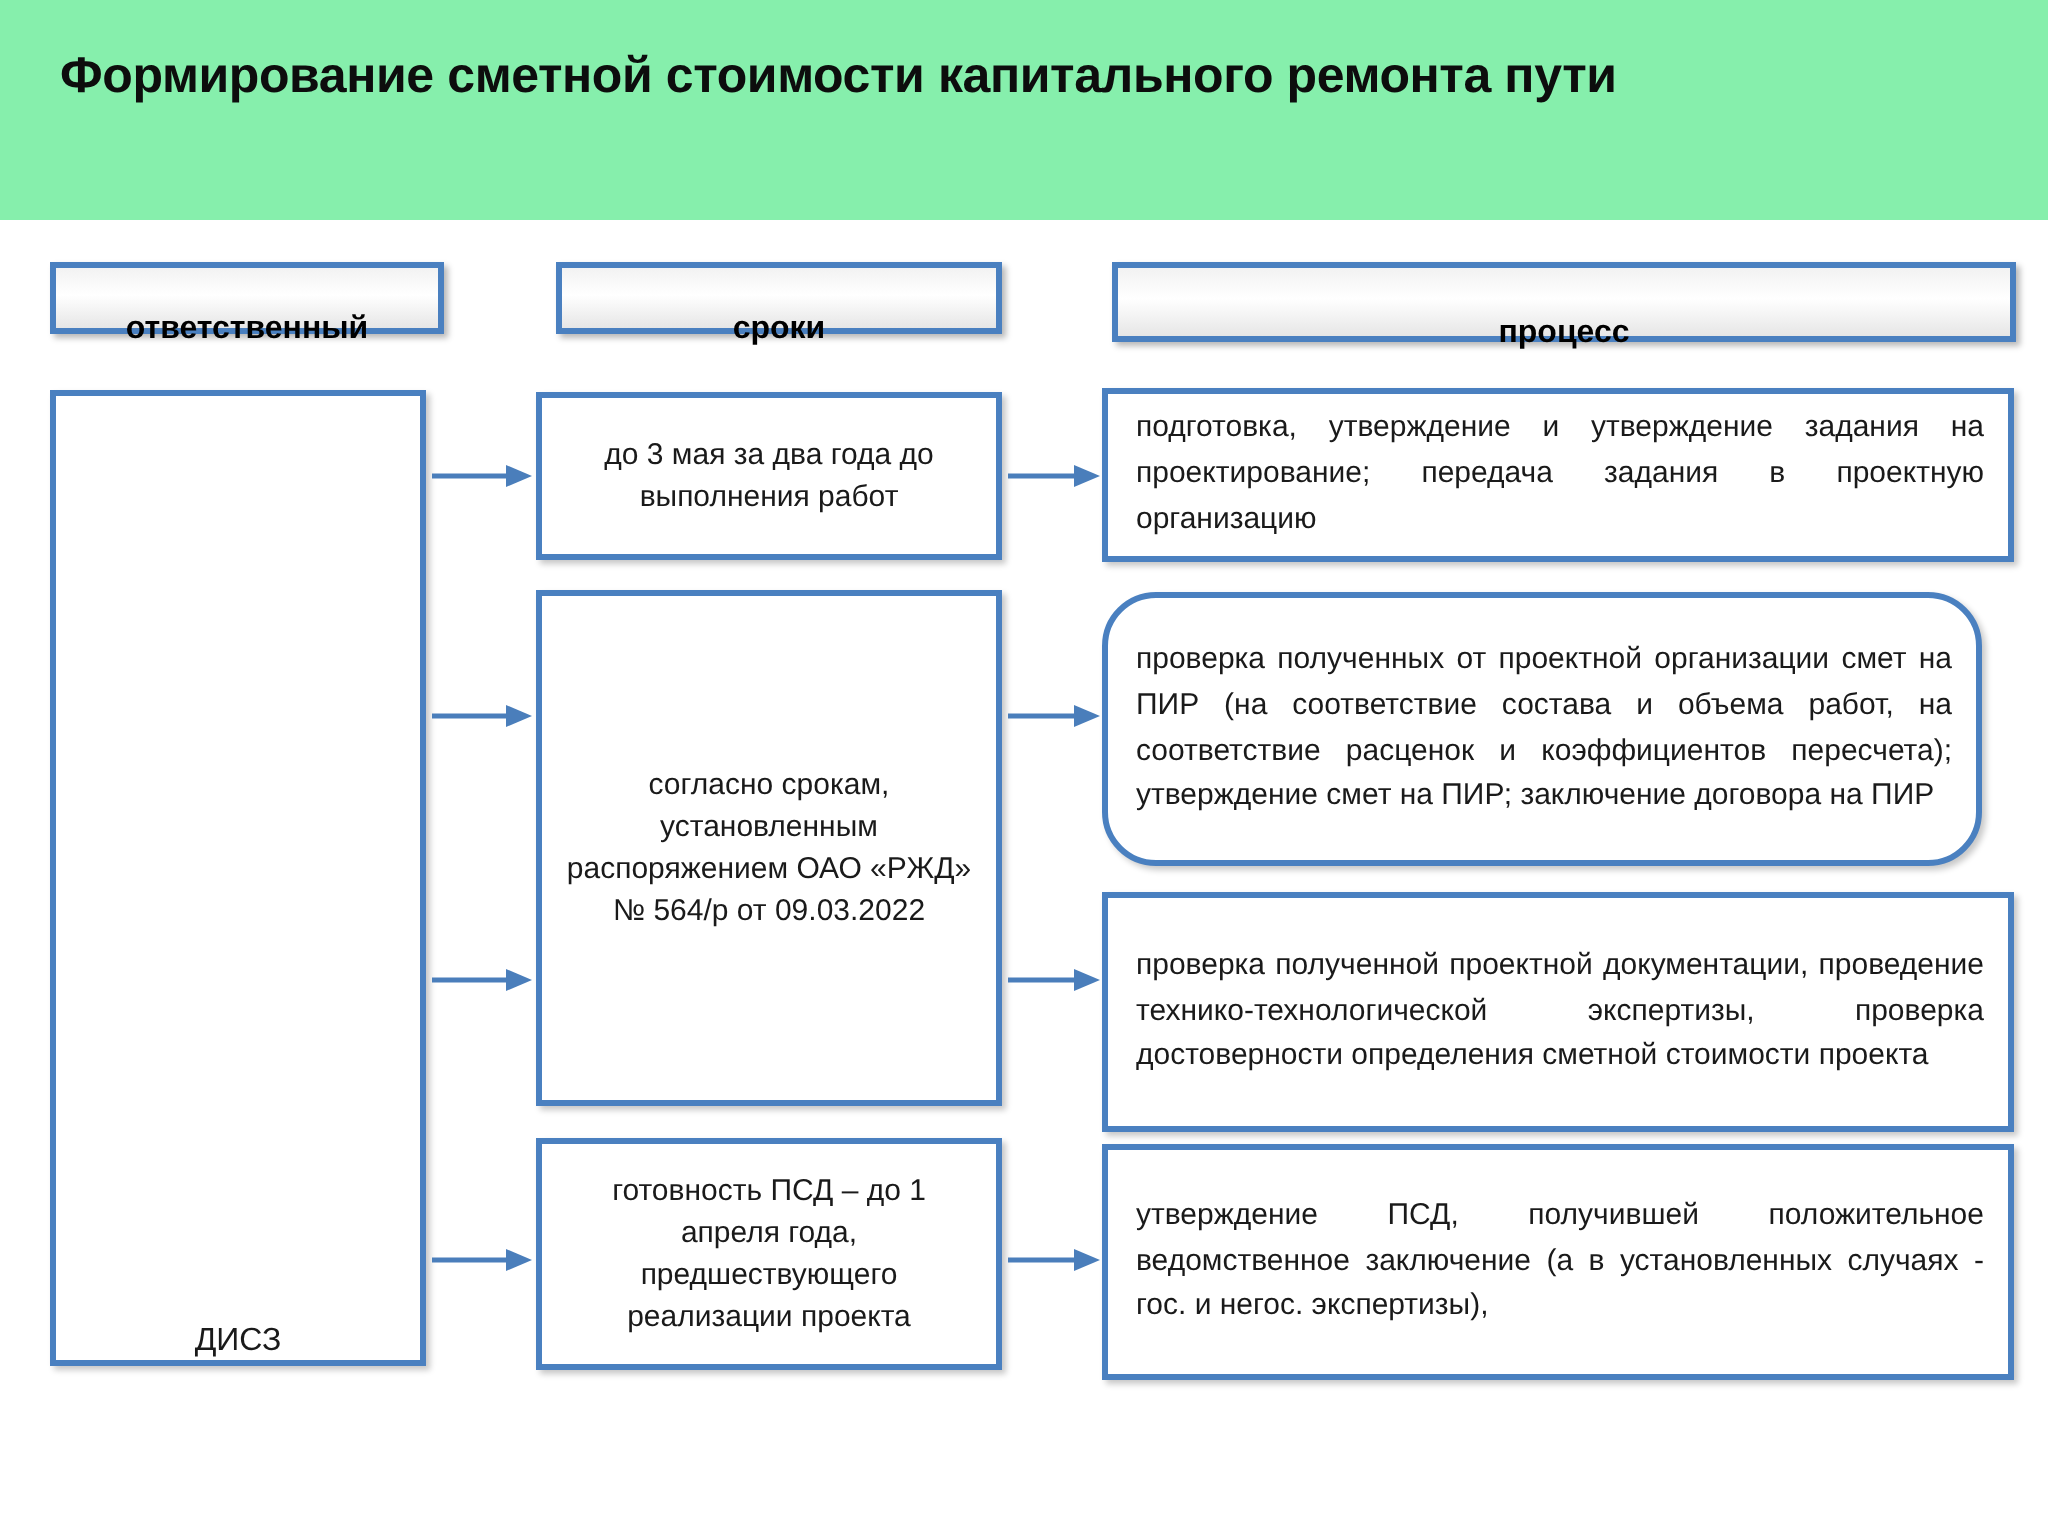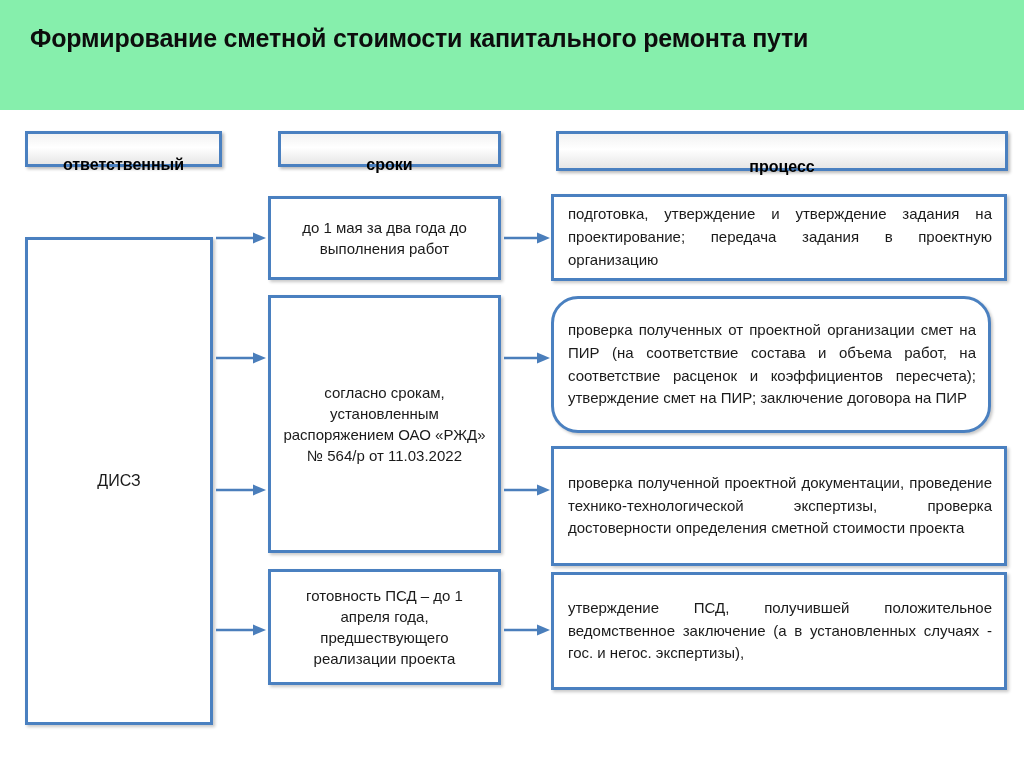--- a/index.html
+++ b/index.html
@@ -59,23 +59,22 @@
     font-size: 16px;
     font-weight: bold;
     color: #000000;
     white-space: nowrap;
     margin-top: 32px;
   }
 
   
   .resp-box {
     display: flex;
-    align-items: center;
+    align-items: flex-end;
     justify-content: center;
-    margin-top: 42px;
   }
   .resp-label {
     font-size: 16px;
     color: #1a1a1a;
   }
 
   
   .time-box {
     display: flex;
     align-items: center;
@@ -129,25 +128,25 @@
 
 <div class="header-box" style="left:556px; top:131px; width:452px; height:40px;">
   <span class="header-label">процесс</span>
 </div>
 
 <div class="box resp-box" style="left:25px; top:195px; width:188px; height:488px;">
   <span class="resp-label">ДИСЗ</span>
 </div>
 
 <div class="box time-box" style="left:268px; top:196px; width:233px; height:84px;">
-  <span class="time-text">до 1 мая за два года до выполнения работ</span>
+  <span class="time-text">до 3 мая за два года до выполнения работ</span>
 </div>
 
 <div class="box time-box" style="left:268px; top:295px; width:233px; height:258px;">
-  <span class="time-text">согласно срокам, установленным распоряжением ОАО «РЖД» № 564/р от 11.03.2022</span>
+  <span class="time-text">согласно срокам, установленным распоряжением ОАО «РЖД» № 564/р от 09.03.2022</span>
 </div>
 
 <div class="box time-box" style="left:268px; top:569px; width:233px; height:116px;">
   <span class="time-text">готовность ПСД – до 1 апреля года, предшествующего реализации проекта</span>
 </div>
 
 <div class="box proc-box" style="left:551px; top:194px; width:456px; height:87px;">
   <span class="proc-text">подготовка, утверждение и утверждение задания на проектирование; передача задания в проектную организацию</span>
 </div>
 

